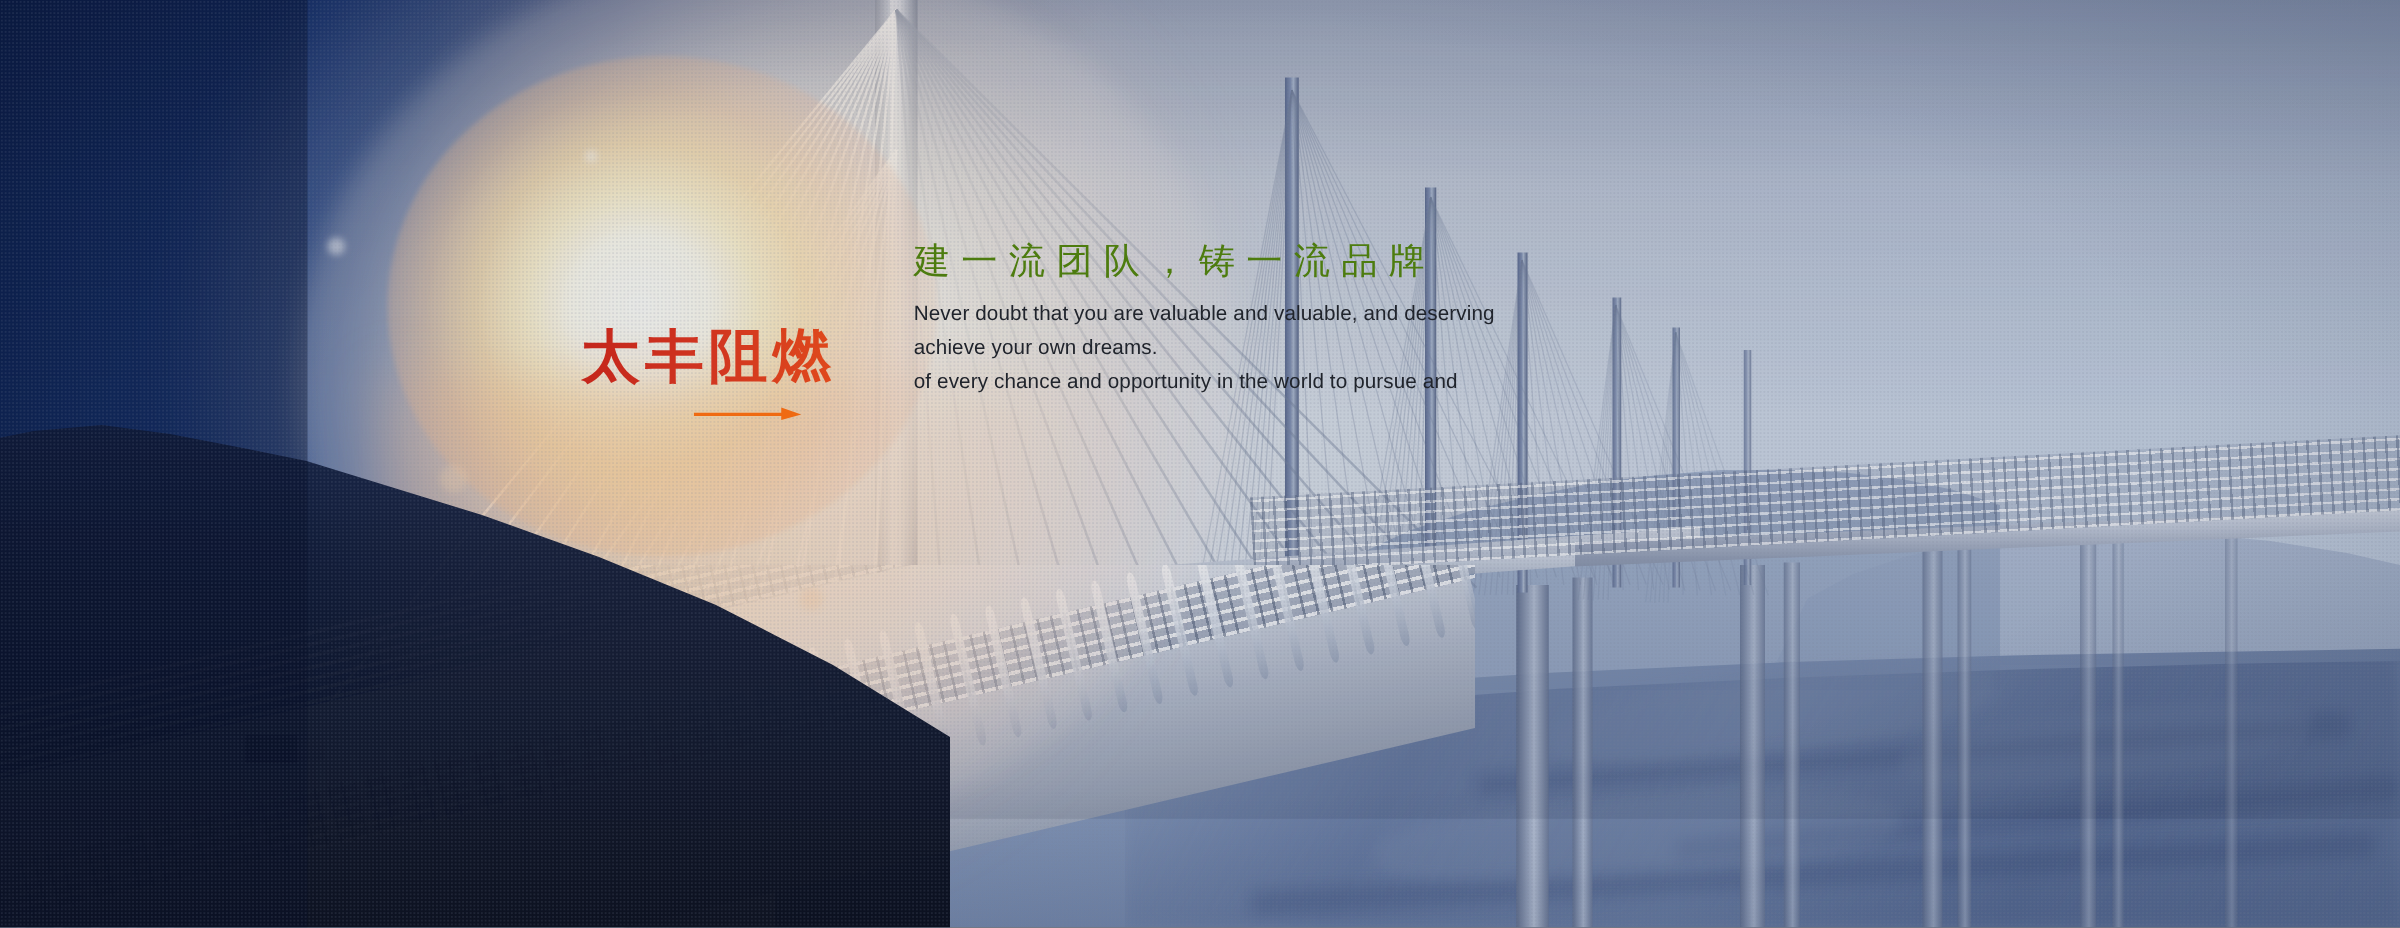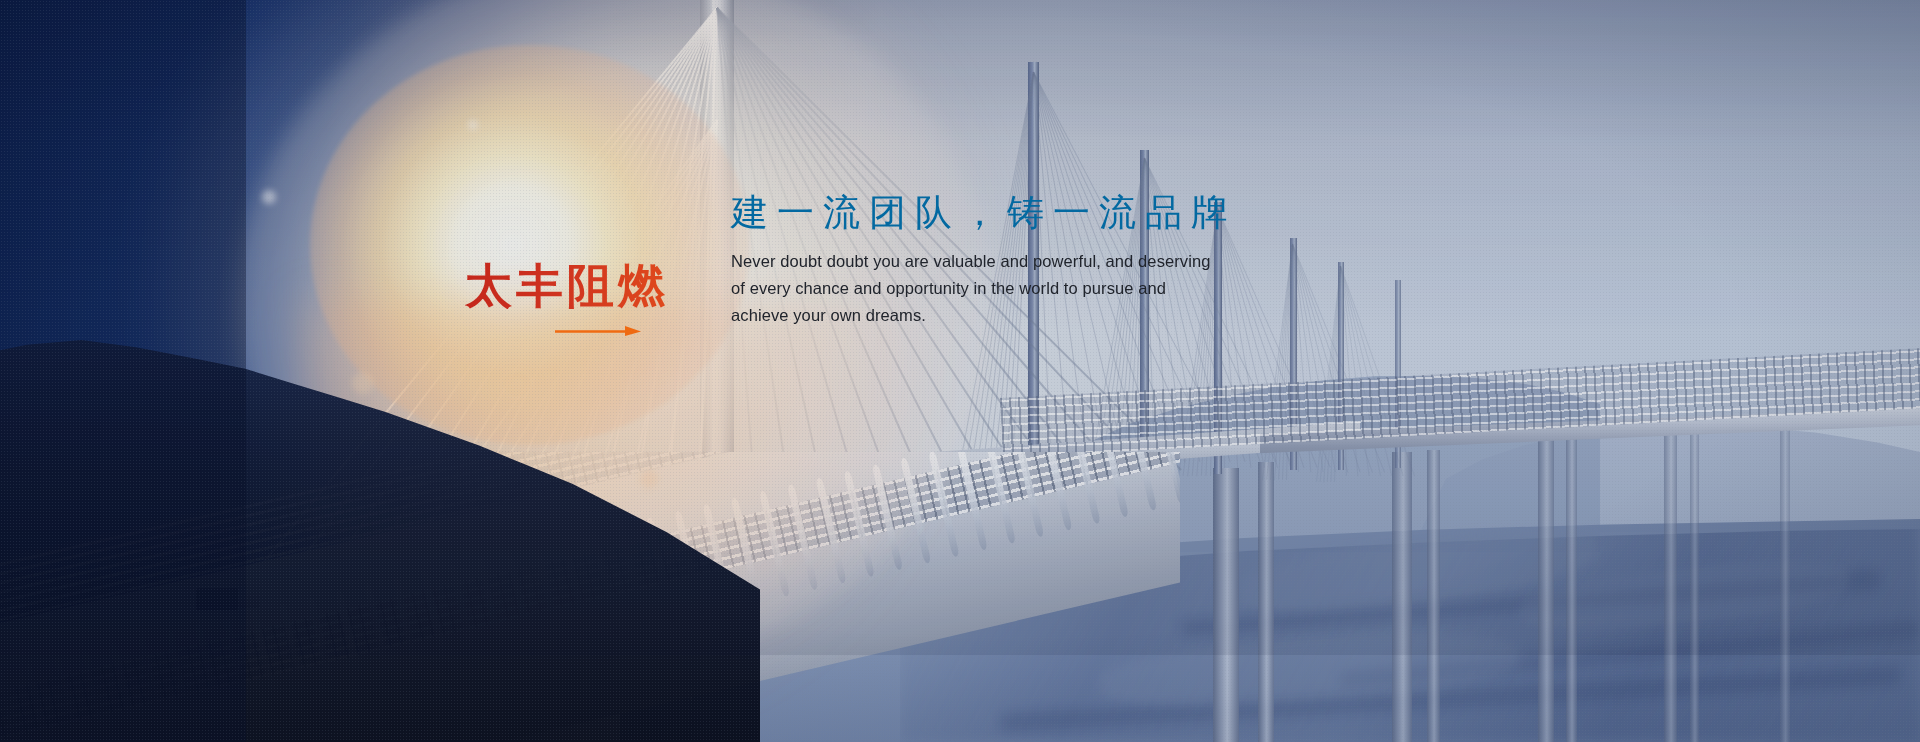--- a/index.html
+++ b/index.html
@@ -179,21 +179,21 @@
     -webkit-background-clip:text;background-clip:text;
     -webkit-text-fill-color:transparent;
     white-space:nowrap;
   }
   .logo-arrow{position:absolute;left:90px;top:63px;width:88px;height:14px;}
 
   
   .copy{position:absolute;left:731px;top:190px;width:640px;}
   .hl-sub{
     font-family:"DejaVu Serif","Liberation Serif",serif;
-    font-size:37px;line-height:1.25;color:#0369a1;
+    font-size:29px;line-height:1.25;color:#4d7c0f;
     letter-spacing:9px;white-space:nowrap;
     margin:0 0 12px 0;font-weight:normal;
   }
   .hl-main{
     font-family:"DejaVu Sans","Liberation Sans",sans-serif;
     font-size:38px;line-height:1.2;color:#0d0d0f;
     letter-spacing:2px;font-weight:bold;white-space:nowrap;
     margin:0 0 20px 0;
   }
   .hl-en{
@@ -459,19 +459,19 @@
     <div class="logo-text">太丰阻燃</div>
     <svg class="logo-arrow" viewBox="0 0 88 14">
       <line x1="0" y1="6.5" x2="78" y2="6.5" stroke="#ef6a12" stroke-width="2.6"></line>
       <path d="M70 1 L86 6.5 L70 11 Z" fill="#ef6a12"></path>
     </svg>
   </div>
 
   <div class="copy">
     <h3 class="hl-sub">建一流团队，铸一流品牌</h3>
     <p class="hl-en">
-      <span>Never doubt doubt you are valuable and powerful, and deserving</span>
+      <span>Never doubt that you are valuable and valuable, and deserving</span>
+      <span>achieve your own dreams.</span>
       <span> of every chance and opportunity in the world to pursue and</span>
-      <span>achieve your own dreams.</span>
     </p>
   </div>
 
 </div>
 
 </body></html>

